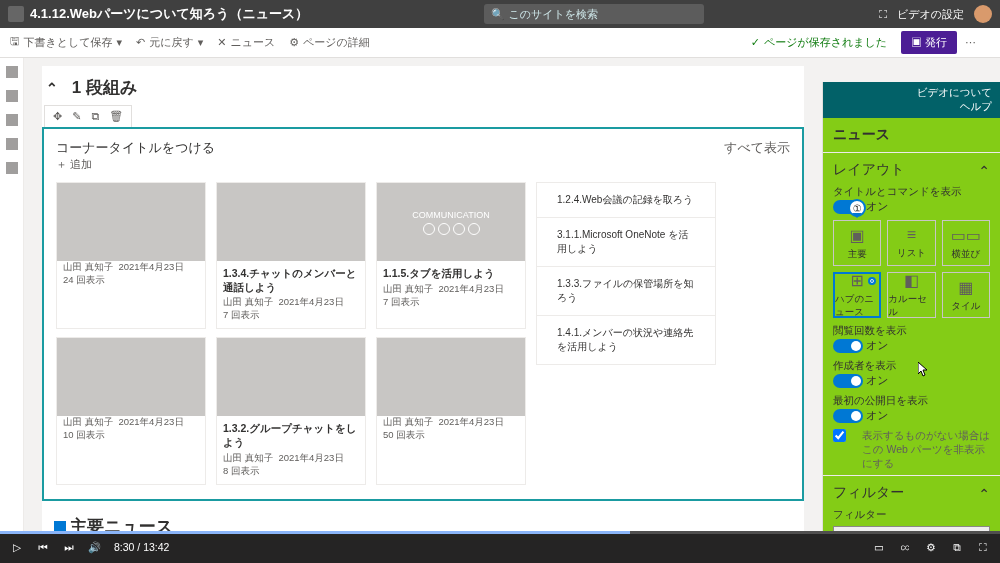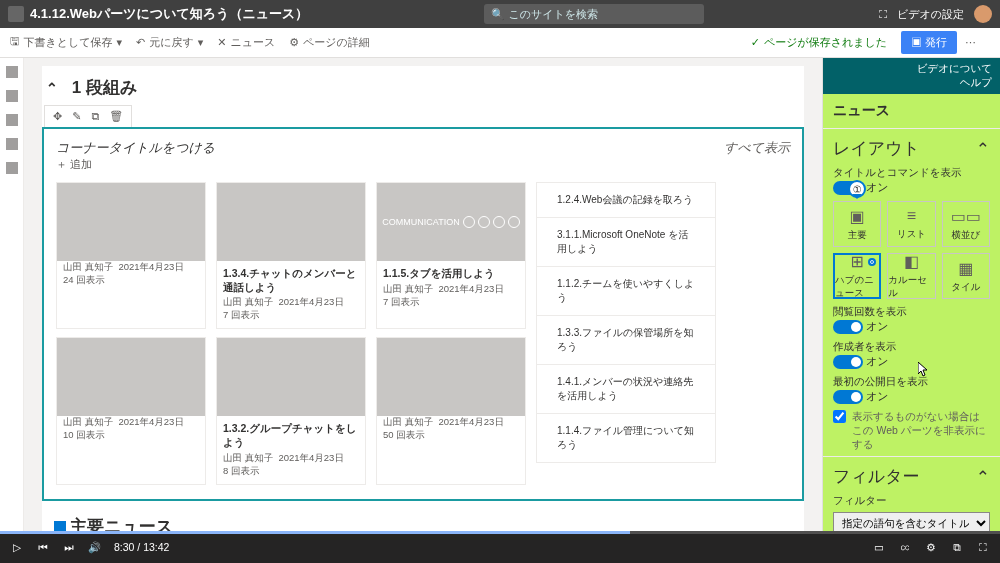--- a/index.html
+++ b/index.html
@@ -10,83 +10,83 @@
 .topbar .title { font-size: 13px; font-weight: 600; flex: 0 0 auto; margin-left: 6px; }
 .topbar .sq { width: 16px; height: 16px; background: rgba(255,255,255,.2); border-radius: 2px; }
 .topbar .search { margin: 0 auto; background: rgba(255,255,255,.15); border-radius: 3px; height: 20px; width: 220px; display: flex; align-items: center; padding: 0 8px; color: #cfe8ea; font-size: 11px; }
 .topbar .right { display: flex; align-items: center; gap: 10px; font-size: 11px; }
 .avatar { width: 18px; height: 18px; border-radius: 50%; background: #d99a6c; }
 
 
 .cmdbar { background: #fff; height: 30px; display: flex; align-items: center; padding: 0 10px; border-bottom: 1px solid #e1dfdd; font-size: 11px; color: #605e5c; }
 .cmdbar .item { display: flex; align-items: center; gap: 4px; margin-right: 14px; cursor: pointer; }
 .cmdbar .spacer { flex: 1; }
-.cmdbar .publish { background: #3b82f6; color: #fff; padding: 4px 10px; border-radius: 2px; }
+.cmdbar .publish { background: #4c1d95; color: #fff; padding: 4px 10px; border-radius: 2px; }
 
 
 .main { position: absolute; top: 58px; bottom: 32px; left: 0; right: 0; display: flex; }
 .leftrail { width: 24px; background: #fff; border-right: 1px solid #edebe9; display: flex; flex-direction: column; align-items: center; gap: 12px; padding-top: 8px; }
 .leftrail .ic2 { width: 12px; height: 12px; background: #605e5c; opacity: .6; }
 
 .canvas { flex: 1; background: #f3f2f1; overflow: hidden; padding: 8px 18px 0; }
 .canvas-inner { background: #fff; padding: 0 0 20px; }
 .sec-head { display: flex; align-items: center; gap: 14px; padding: 10px 4px 6px; font-size: 17px; font-weight: 600; }
 .sec-head .chev { font-size: 14px; }
 
 .toolbar-mini { display: flex; gap: 10px; padding: 4px 8px; border: 1px solid #e1dfdd; border-bottom: none; width: max-content; margin-left: 2px; font-size: 11px; color: #605e5c; position: relative; z-index: 2; background: #fff; }
 .webpart { border: 2px solid #1a9ba1; padding: 10px 12px 14px; background: #fff; }
-.wp-title { font-size: 13px; display: flex; justify-content: space-between; color: #605e5c; font-style: italic; }
+.wp-title { font-size: 13px; display: flex; justify-content: space-between; color: #605e5c; }
 .wp-title .t { color: #323130; }
 .addlink { color: #605e5c; font-size: 11px; margin-top: 0; }
 
 .news-grid { display: grid; grid-template-columns: 150px 150px 150px 180px; gap: 8px 10px; margin-top: 10px; }
 .card { border: 1px solid #edebe9; padding: 0 0 6px; }
 .card .thumb { height: 78px; background: #c8c6c4; background-size: cover; }
 .card .ct { font-size: 10.5px; font-weight: 600; padding: 6px 6px 2px; line-height: 1.3; }
 .card .meta { font-size: 9.5px; color: #605e5c; padding: 0 6px; }
 .card .meta2 { font-size: 9.5px; color: #605e5c; padding: 0 6px; }
 .sidelist { grid-row: span 2; display: flex; flex-direction: column; }
 .sidelist .row { border: 1px solid #edebe9; border-top: none; padding: 10px 20px; font-size: 10px; }
 .sidelist .row:first-child { border-top: 1px solid #edebe9; }
 
 .sec2 { padding: 14px 12px 4px; }
 .sec2 h2 { font-size: 17px; font-weight: 700; color: #323130; }
 .sec2 .sq2 { display: inline-block; width: 12px; height: 12px; background: #0078d4; margin-right: 4px; vertical-align: -1px; }
 
 
-.pane { width: 178px; background: #bef264; border-left: 1px solid #e1dfdd; overflow-y: auto; font-size: 11px; color: #323130; }
+.pane { width: 178px; background: #84cc16; border-left: 1px solid #e1dfdd; overflow-y: auto; font-size: 11px; color: #323130; margin-top: 24px; }
 .pane .vidbar { background: #026168; color: #fff; padding: 4px 8px; font-size: 10.5px; text-align: right; }
 .pane h3 { font-size: 14px; font-weight: 600; padding: 8px 10px; border-bottom: 1px solid #edebe9; }
 .pane .group { padding: 8px 10px 4px; border-bottom: 1px solid #edebe9; }
-.pane .grouptitle { display: flex; justify-content: space-between; font-size: 17px; color: #323130; margin-bottom: 6px; align-items: flex-end; }
+.pane .grouptitle { display: flex; justify-content: space-between; font-size: 14px; color: #323130; margin-bottom: 6px; align-items: flex-end; }
 .toggle { width: 30px; height: 14px; border-radius: 10px; background: #0078d4; position: relative; display: inline-block; vertical-align: middle; }
 .toggle::after { content: ""; position: absolute; width: 10px; height: 10px; background: #fff; border-radius: 50%; top: 2px; right: 2px; }
 .layout-grid { display: grid; grid-template-columns: repeat(3, 1fr); gap: 6px; margin: 6px 0 2px; }
 .layout-cell { border: 1px solid #c8c6c4; height: 46px; display: flex; flex-direction: column; align-items: center; justify-content: center; font-size: 9.5px; gap: 3px; position: relative; }
 .layout-cell.sel { border: 2px solid #0078d4; }
 .layout-cell .glyph { font-size: 16px; color: #605e5c; }
 .callout { position: absolute; top: -4px; left: 50%; transform: translate(-50%, -100%); background: #fff; border: 2px solid #0078d4; width: 18px; height: 18px; border-radius: 50%; display: flex; align-items: center; justify-content: center; font-size: 10px; }
 .callout::after { content: ""; position: absolute; bottom: -8px; left: 50%; transform: translateX(-50%); border: 5px solid transparent; border-top-color: #0078d4; }
 .radiodot { position: absolute; top: 3px; right: 3px; width: 8px; height: 8px; border-radius: 50%; border: 2px solid #0078d4; background: #0078d4; box-shadow: inset 0 0 0 1px #fff; }
 
-.pane label.cb { display: flex; gap: 6px; font-size: 10.5px; color: #605e5c; align-items: flex-start; }
+.pane label.cb { display: flex; gap: 16px; font-size: 10.5px; color: #605e5c; align-items: flex-start; }
 .pane input[type=text], .pane select { width: 100%; font-size: 10.5px; padding: 3px 4px; border: 1px solid #8a8886; margin-top: 4px; }
 .pane .sub { font-size: 10.5px; color: #323130; margin-top: 6px; }
 
 .cursor { position: absolute; width: 12px; height: 16px; pointer-events: none; }
 
 
 .player { position: absolute; left: 0; right: 0; bottom: 0; height: 32px; background: rgba(0,0,0,.85); color: #fff; display: flex; align-items: center; padding: 0 10px; font-size: 10.5px; gap: 12px; }
 .player .prog { position: absolute; top: 0; left: 0; right: 0; height: 3px; background: rgba(255,255,255,.2); }
 .player .prog .fill { height: 100%; width: 63%; background: #8ab4f8; }
 .player .pico { width: 14px; height: 14px; display: inline-flex; align-items: center; justify-content: center; }
 .player .spacer { flex: 1; }
 
 
-.tb1{background:linear-gradient(135deg,#2b3a4a,#556);} .tb2{background:linear-gradient(135deg,#dde7ee,#aab);} .tb3{background:#3b4b9a;display:flex;align-items:center;justify-content:center;color:#fff;font-size:9px;flex-direction:row;gap:3px;} .tb4{background:linear-gradient(135deg,#e8f0f8,#b8d0e8);} .tb5{background:#2a5a78;} .tb6{background:linear-gradient(135deg,#d8dde0,#888);}
+.tb1{background:linear-gradient(135deg,#2b3a4a,#556);} .tb2{background:linear-gradient(135deg,#dde7ee,#aab);} .tb3{background:#3b4b9a;display:flex;align-items:center;justify-content:center;color:#fff;font-size:9px;flex-direction:column;gap:3px;} .tb4{background:linear-gradient(135deg,#e8f0f8,#b8d0e8);} .tb5{background:#2a5a78;} .tb6{background:linear-gradient(135deg,#d8dde0,#888);}
 .tb3 .icons{display:flex;gap:3px;} .tb3 .icons span{width:12px;height:12px;border:1px solid #fff;border-radius:50%;}
 </style>
 </head>
 <body>
 
 <div class="topbar">
   <div class="sq"></div>
   <div class="title">4.1.12.Webパーツについて知ろう（ニュース）</div>
   <div class="search">
     <span>🔍</span>&nbsp;
@@ -164,24 +164,22 @@
                 </div>
             </div>
             <div class="ct">1.1.5.タブを活用しよう</div>
             <div class="meta"><span>山田 真知子</span>&nbsp;&nbsp;<span>2021年4月23日</span></div>
             <div class="meta2">7 回表示</div>
           </div>
 
           <div class="sidelist">
             <div class="row">1.2.4.Web会議の記録を取ろう</div>
             <div class="row">3.1.1.Microsoft OneNote を活用しよう</div>
-            <div class="row">1.1.2.チームを使いやすくしよう</div>
             <div class="row">1.3.3.ファイルの保管場所を知ろう</div>
             <div class="row">1.4.1.メンバーの状況や連絡先を活用しよう</div>
-            <div class="row">1.1.4.ファイル管理について知ろう</div>
           </div>
 
           <div class="card">
             <div class="thumb tb4"></div>
             <div class="meta"><span>山田 真知子</span>&nbsp;&nbsp;<span>2021年4月23日</span></div>
             <div class="meta2">10 回表示</div>
           </div>
           <div class="card">
             <div class="thumb tb5"></div>
             <div class="ct">1.3.2.グループチャットをしよう</div>

